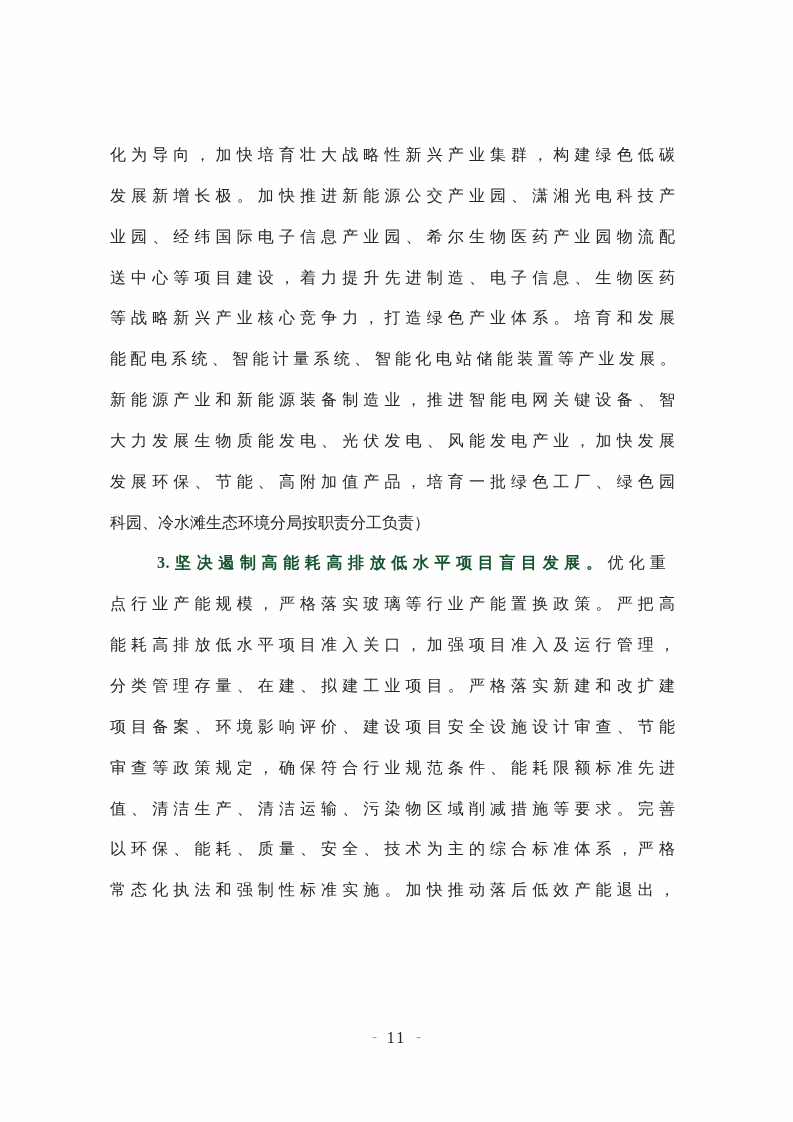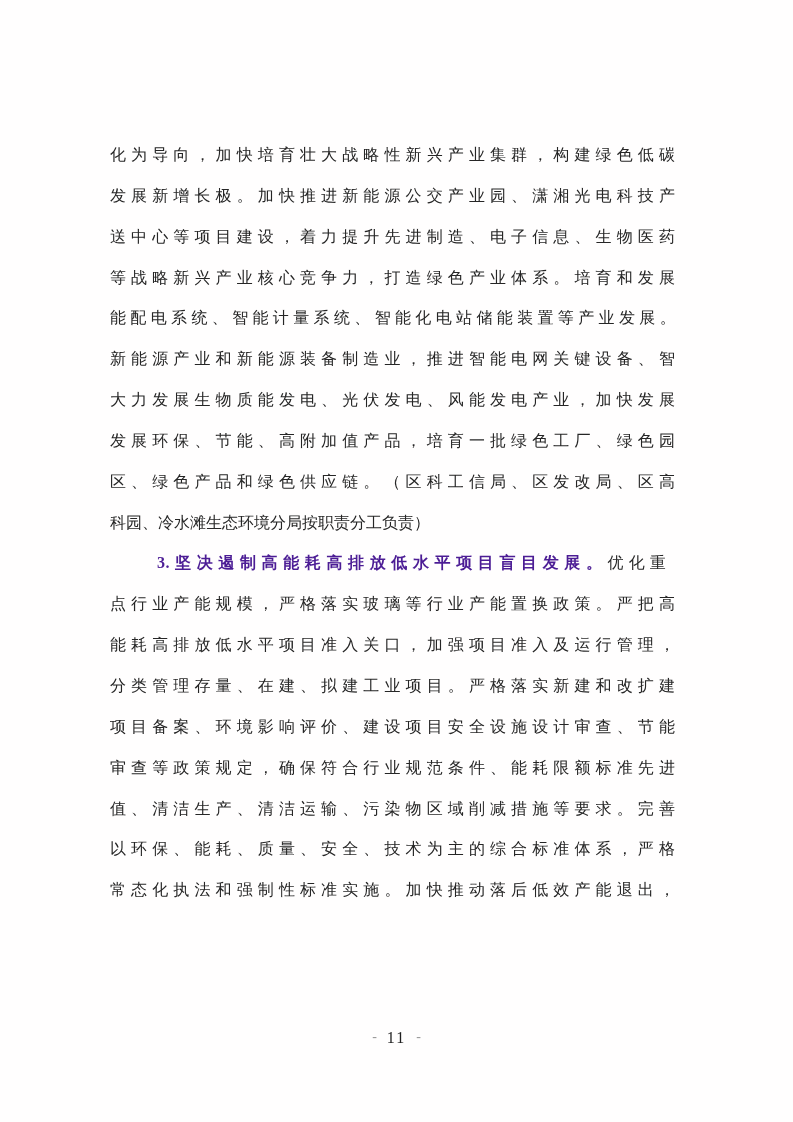--- a/index.html
+++ b/index.html
@@ -40,21 +40,21 @@
   .line.last {
     text-align: right;
     text-align-last: left;
   }
   .line.indent {
     padding-left: 47px;
     width: 523px;
   }
   .bold-seg {
     font-weight: bold;
-    color: #4c1d95;
+    color: #14532d;
     letter-spacing: 0.5px;
   }
   .footer {
     position: absolute;
     left: 0;
     top: 1028px;
     width: 793px;
     text-align: center;
     font-size: 16px;
     line-height: 20px;
@@ -74,27 +74,27 @@
 </style>
 </head>
 <body>
 
 <div class="page">
 
   <div class="body-text">
 
     <div class="line j">化为导向，加快培育壮大战略性新兴产业集群，构建绿色低碳</div>
     <div class="line j">发展新增长极。加快推进新能源公交产业园、潇湘光电科技产</div>
+    <div class="line j">业园、经纬国际电子信息产业园、希尔生物医药产业园物流配</div>
     <div class="line j">送中心等项目建设，着力提升先进制造、电子信息、生物医药</div>
     <div class="line j">等战略新兴产业核心竞争力，打造绿色产业体系。培育和发展</div>
     <div class="line j">能配电系统、智能计量系统、智能化电站储能装置等产业发展。</div>
     <div class="line j">新能源产业和新能源装备制造业，推进智能电网关键设备、智</div>
     <div class="line j">大力发展生物质能发电、光伏发电、风能发电产业，加快发展</div>
     <div class="line j">发展环保、节能、高附加值产品，培育一批绿色工厂、绿色园</div>
-    <div class="line j">区、绿色产品和绿色供应链。（区科工信局、区发改局、区高</div>
 
     <div class="line last">科园、冷水滩生态环境分局按职责分工负责）</div>
 
     <div class="line j indent">
       <span class="bold-seg">3.坚决遏制高能耗高排放低水平项目盲目发展。</span><span>优化重</span>
     </div>
 
     <div class="line j">点行业产能规模，严格落实玻璃等行业产能置换政策。严把高</div>
     <div class="line j">能耗高排放低水平项目准入关口，加强项目准入及运行管理，</div>
     <div class="line j">分类管理存量、在建、拟建工业项目。严格落实新建和改扩建</div>

